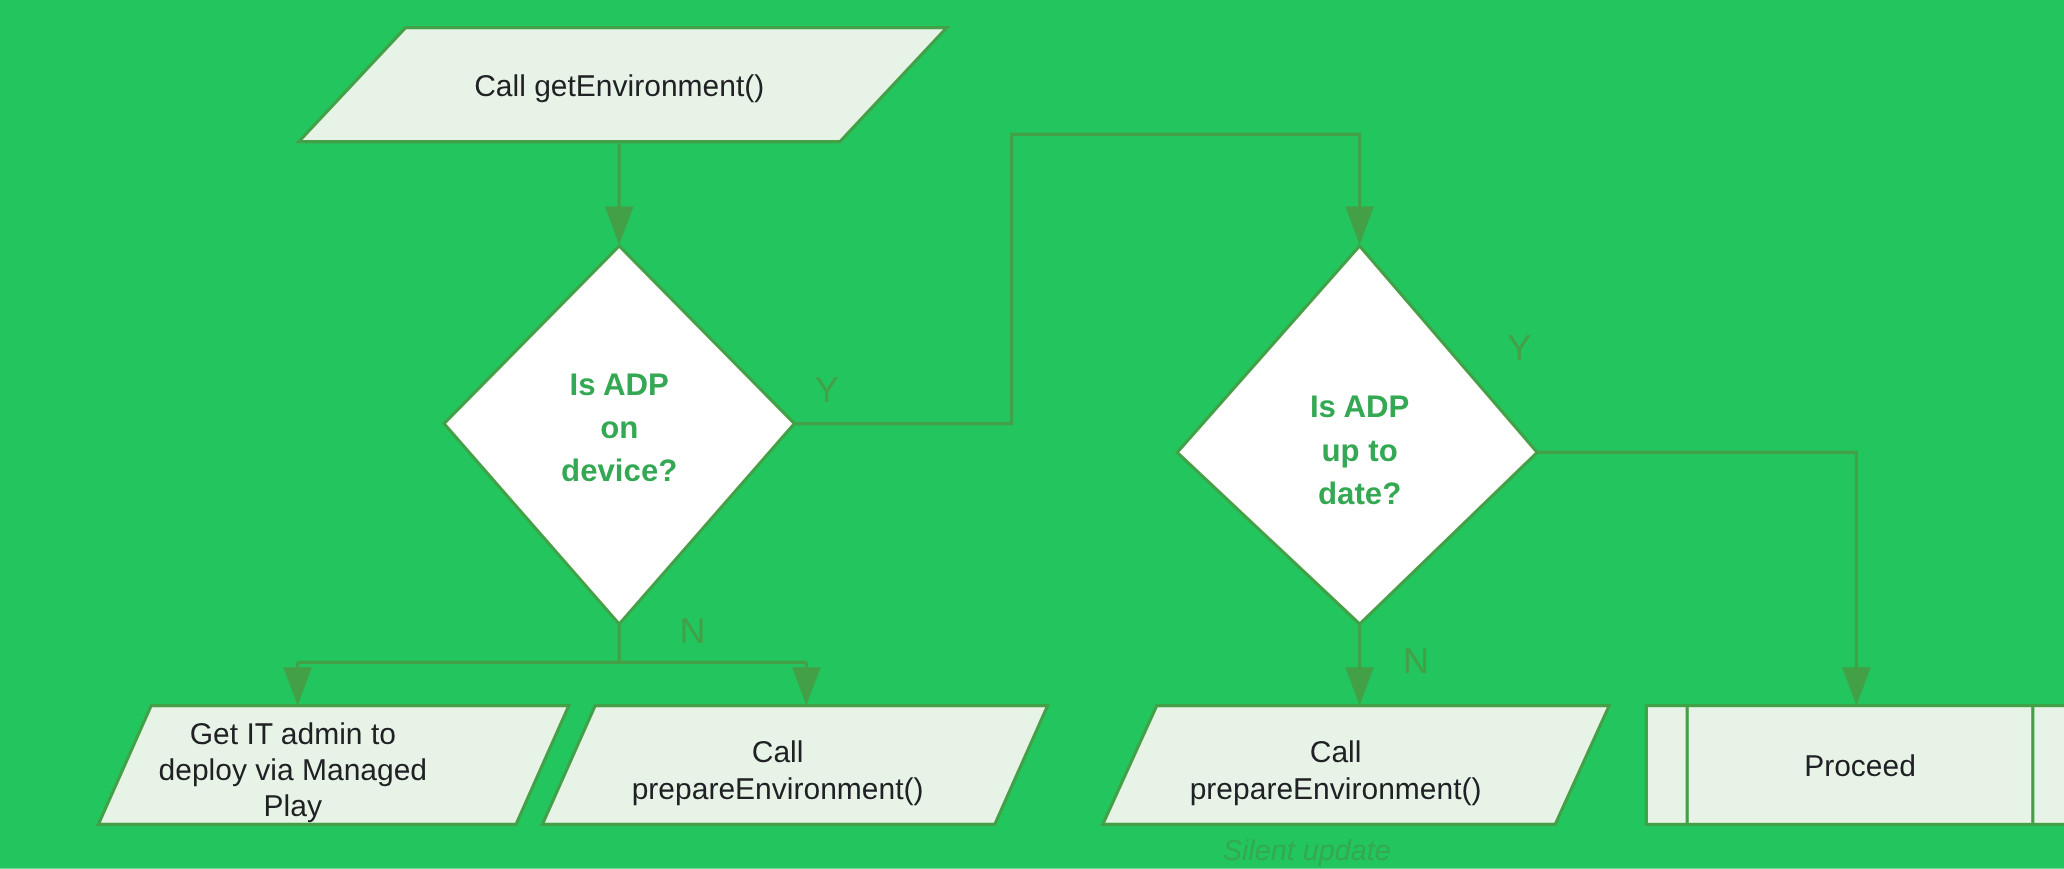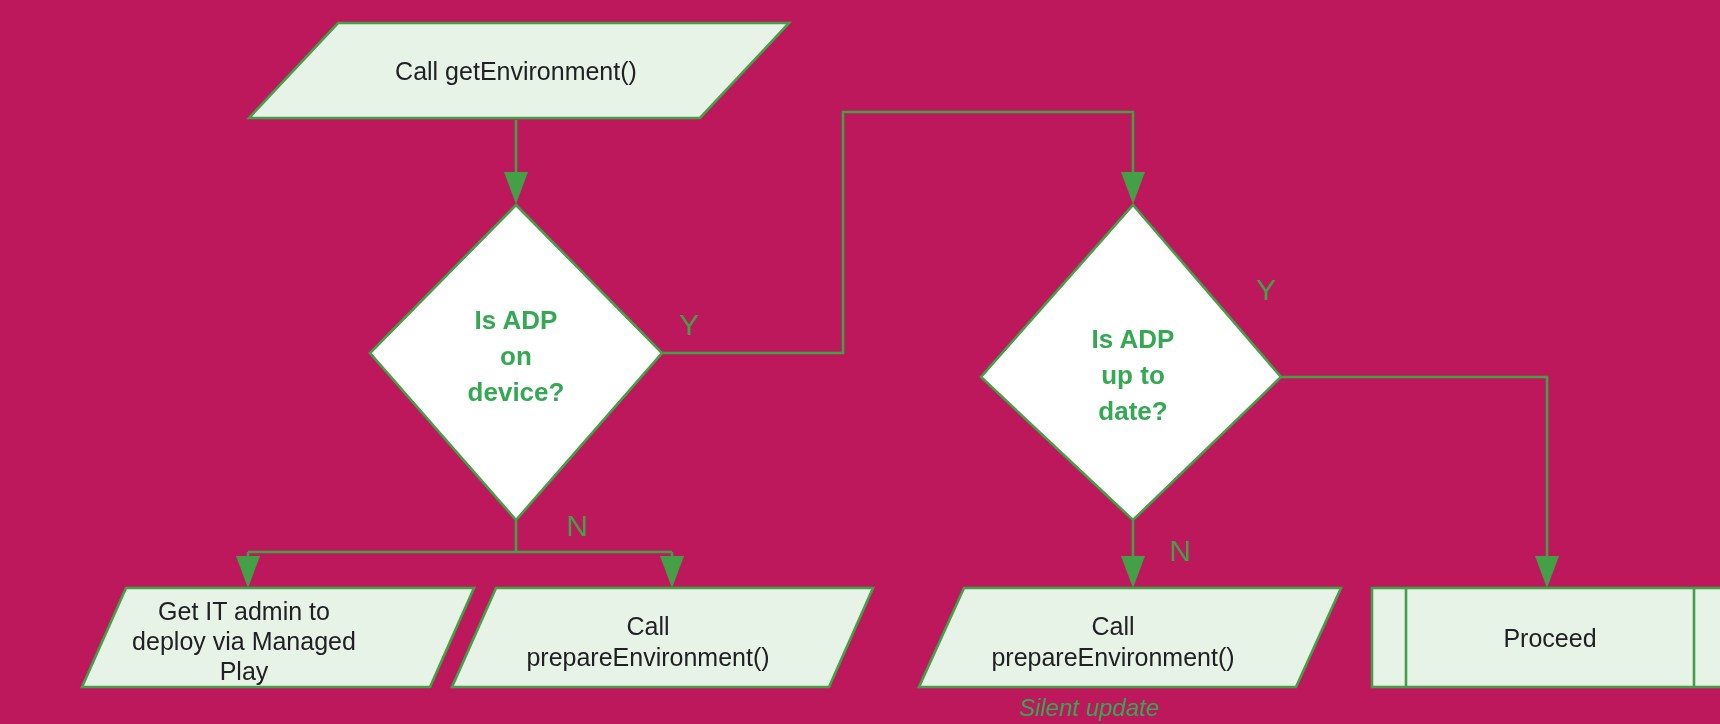--- a/index.html
+++ b/index.html
@@ -10,21 +10,21 @@
   body {
     width: 1720px;
     height: 724px;
     overflow: hidden;
     font-family: "Liberation Sans", sans-serif;
   }
   #canvas {
     position: relative;
     width: 1720px;
     height: 724px;
-    background: #be185d;
+    background: #22c55e;
   }
   svg#flow {
     display: block;
     width: 1720px;
     height: 724px;
   }
   .shape-fill   { fill: #e6f3e6; stroke: #43a047; stroke-width: 2.6; }
   .shape-white  { fill: #ffffff; stroke: #43a047; stroke-width: 2.6; }
   .conn         { fill: none;    stroke: #43a047; stroke-width: 2.6; stroke-linecap: butt; stroke-linejoin: miter; }
   .arrow-head   { fill: #43a047; stroke: none; }

